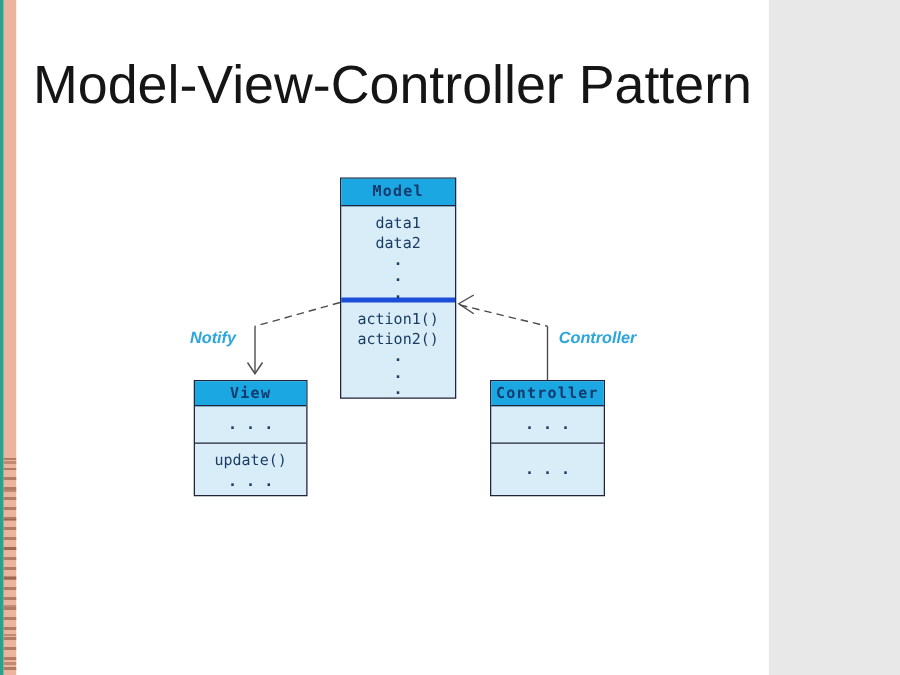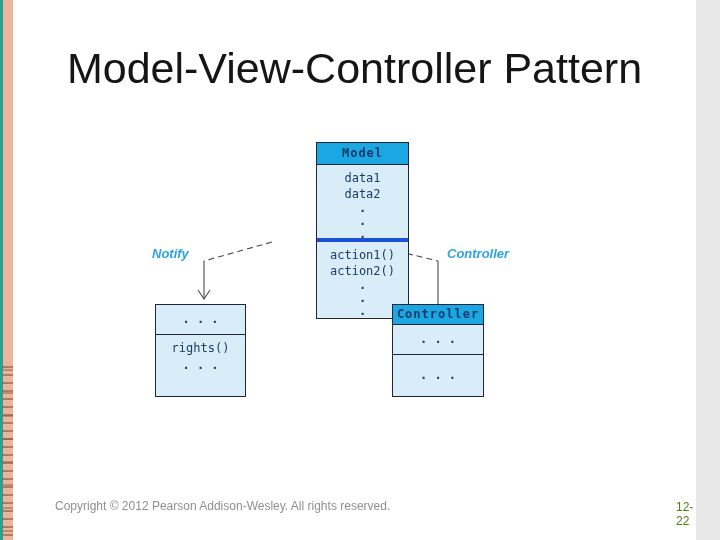--- a/index.html
+++ b/index.html
@@ -1,17 +1,17 @@
 <!DOCTYPE html>
 <html><head>
 <meta charset="utf-8">
 <style>
   html,body { margin:0; padding:0; background:#e8e8e8; }
   .slide {
-    position:relative; width:696px; height:540px; background:#ffffff;
+    position:relative; width:615px; height:540px; background:#ffffff;
     font-family:"Liberation Sans", sans-serif; overflow:hidden;
   }
   
   .spine-teal { position:absolute; left:0; top:0; width:3px; height:540px; background:#2AA18F; }
   .spine-tan  { position:absolute; left:3px; top:0; width:10px; height:540px; background:#EBB59D; }
   .spine-lines {
     position:absolute; left:0; top:366px; width:100%; height:174px;
     background:
       repeating-linear-gradient(to bottom, rgba(133,74,50,0.55) 0 2px, transparent 2px 8px),
       repeating-linear-gradient(to bottom, rgba(110,55,35,0.35) 3px 5px, transparent 5px 26px);
@@ -30,39 +30,39 @@
 
   .uml-box {
     position:absolute; background:#D9EDF8; border:1px solid #23233a;
     font-family:"DejaVu Sans Mono", monospace; color:#1C3D63;
     font-size:12px; text-align:center; box-sizing:border-box;
   }
   .uml-header {
     background:#1BA7E1; border-bottom:1px solid #23233a;
     font-weight:700; color:#123A6E; letter-spacing:1px;
   }
-  .model-box { left:272px; top:142px; width:93px; height:177px;margin-left:44px; }
+  .model-box { left:272px; top:142px; width:93px; height:177px; }
   .model-box .uml-header { height:21px; line-height:21px; }
   .model-sec1 { height:77px; border-bottom:4px solid #1d4ed8; padding-top:5px; box-sizing:border-box; }
   .model-sec2 { padding-top:5px; }
   .mline { line-height:16px; }
   .mdot  { line-height:13px; font-weight:700; }
 
   .view-box { left:155px; top:304px; width:91px; height:93px; }
   .ctrl-box { left:392px; top:304px; width:92px; height:93px; }
   .view-box .uml-header, .ctrl-box .uml-header { height:19px; line-height:19px; }
   .row-ellipsis { height:29px; line-height:29px; border-bottom:1px solid #23233a; font-weight:700; }
   .sec-bottom { padding-top:5px; }
   .sec-bottom .mline { line-height:17px; }
   .sec-bottom .ell { line-height:16px; font-weight:700; }
   .ctrl-bottom { padding-top:13px; font-weight:700; }
 
   .conn-label {
     position:absolute; font-style:italic; font-weight:600;
-    color:#2CA6DC; font-size:13px;
+    color:#2CA6DC; font-size:13px;margin-top:16px;
   }
   .lbl-notify { left:152px; top:246px; }
   .lbl-manipulate { left:447px; top:246px; }
 
   .footer {
     position:absolute; left:55px; top:499px;
     font-size:12px; color:#8F8F8F;
   }
   .page-number {
     position:absolute; left:676px; top:500px;
@@ -107,32 +107,32 @@
     <div class="model-sec2">
       <div class="mline">action1()</div>
       <div class="mline">action2()</div>
       <div class="mdot">.</div>
       <div class="mdot">.</div>
       <div class="mdot">.</div>
     </div>
   </div>
 
   <div class="uml-box view-box">
+    <div class="uml-header">View</div>
     <div class="row-ellipsis">. . .</div>
     <div class="sec-bottom">
-      <div class="mline">rights()</div>
+      <div class="mline">update()</div>
       <div class="ell">. . .</div>
     </div>
   </div>
 
   <div class="uml-box ctrl-box">
     <div class="uml-header">Controller</div>
     <div class="row-ellipsis">. . .</div>
     <div class="ctrl-bottom">. . .</div>
   </div>
 
   <span class="conn-label lbl-notify">Notify</span>
   <span class="conn-label lbl-manipulate">Controller</span>
 
-  <div class="footer">Copyright © 2012 Pearson Addison-Wesley. All rights reserved.</div>
   <div class="page-number">12-22</div>
 
 </div>
 
 </body></html>

